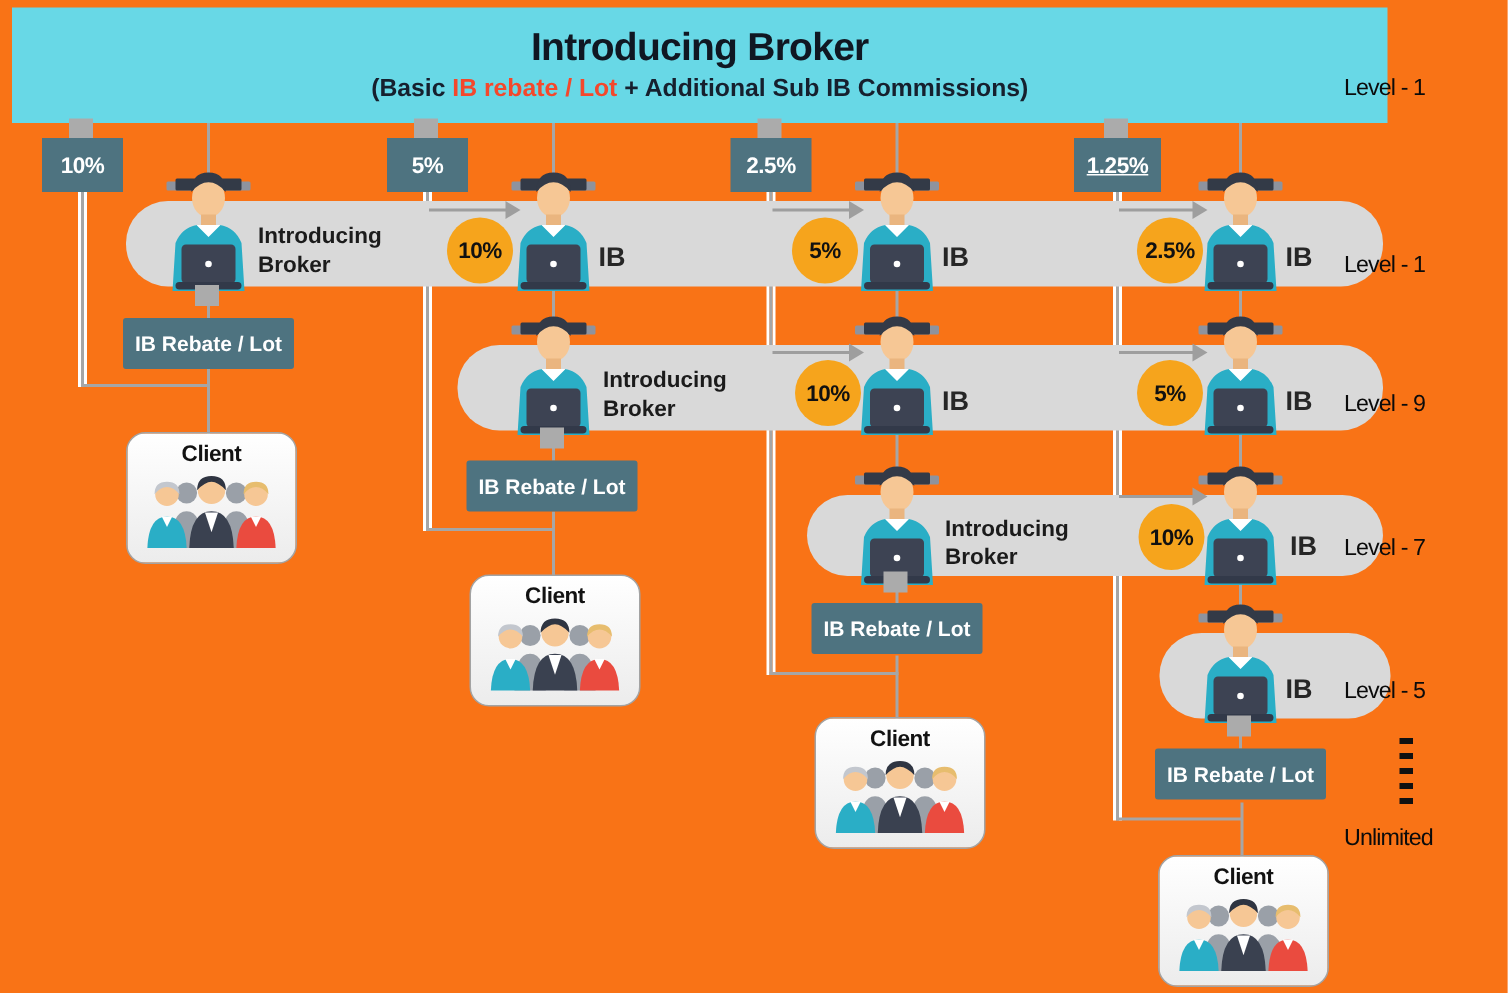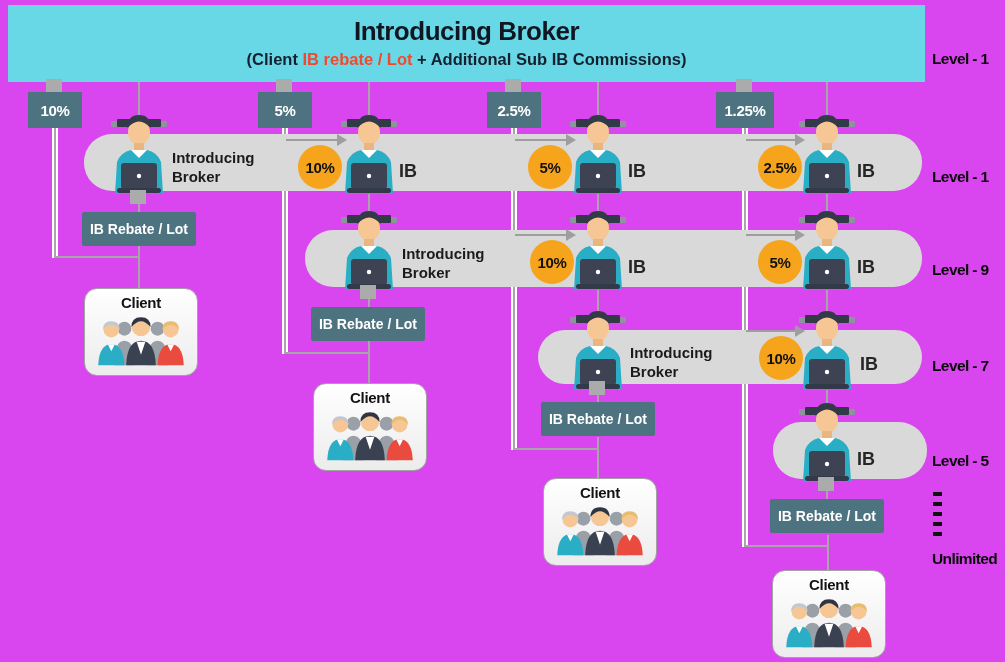--- a/index.html
+++ b/index.html
@@ -1,26 +1,26 @@
 <!DOCTYPE html>
 <html><head>
 <meta charset="utf-8">
 <style>
   html,body{margin:0;padding:0;}
   body{font-family:"Liberation Sans", sans-serif; background:#ffffff;}
-  .canvas{position:relative;width:1005px;height:662px;background:#d946ef;overflow:hidden;}
+  .canvas{position:relative;width:1005px;height:662px;background:#f97316;overflow:hidden;}
 
   
   .banner{position:absolute;left:8px;top:5px;width:917px;height:77px;background:#68d8e6;text-align:center;}
   .banner .title{display:block;margin-top:11px;font-size:26px;font-weight:800;letter-spacing:-0.5px;color:#101722;}
   .banner .subtitle{display:block;margin-top:3px;font-size:16.5px;font-weight:700;color:#16202e;}
   .banner .subtitle .hl{color:#f4482c;}
 
   
-  .level-label{position:absolute;left:932px;width:72px;font-size:15.5px;font-weight:700;letter-spacing:-0.6px;color:#0b0b0b;white-space:nowrap;}
+  .level-label{position:absolute;left:896px;width:72px;font-size:15.5px;font-weight:400;letter-spacing:-0.6px;color:#0b0b0b;white-space:nowrap;}
   .vdots{position:absolute;left:933px;top:492px;display:flex;flex-direction:column;gap:6px;}
   .vdots span{width:9px;height:4px;background:#111;display:block;}
 
   
   .rate-box{position:absolute;top:92px;height:36px;background:#4e7380;color:#ffffff;font-size:15px;font-weight:800;display:flex;align-items:center;justify-content:center;letter-spacing:-0.3px;}
 
   
   .band{position:absolute;background:#d9d9d9;border-radius:28px;}
 
   
@@ -124,21 +124,21 @@
 
   <div class="arrow" style="left:286px;top:139px;width:52px;"></div>
   <div class="arrow" style="left:515px;top:139px;width:52px;"></div>
   <div class="arrow" style="left:746px;top:139px;width:50px;"></div>
   <div class="arrow" style="left:515px;top:234px;width:52px;"></div>
   <div class="arrow" style="left:746px;top:234px;width:50px;"></div>
   <div class="arrow" style="left:746px;top:330px;width:50px;"></div>
 
   <div class="banner">
     <span class="title">Introducing Broker</span>
-    <span class="subtitle"><span>(Client </span><span class="hl">IB rebate / Lot</span><span> + Additional Sub IB Commissions)</span></span>
+    <span class="subtitle"><span>(Basic </span><span class="hl">IB rebate / Lot</span><span> + Additional Sub IB Commissions)</span></span>
   </div>
 
   <div class="level-label" style="top:50px;">Level - 1</div>
   <div class="level-label" style="top:168px;">Level - 1</div>
   <div class="level-label" style="top:261px;">Level - 9</div>
   <div class="level-label" style="top:357px;">Level - 7</div>
   <div class="level-label" style="top:452px;">Level - 5</div>
   <div class="vdots">
       <span></span>
       <span></span>
@@ -148,21 +148,21 @@
     </div>
   <div class="level-label" style="top:550px;">Unlimited</div>
 
   <div class="sq" style="left:46px;top:79px;"></div>
   <div class="sq" style="left:276px;top:79px;"></div>
   <div class="sq" style="left:505px;top:79px;"></div>
   <div class="sq" style="left:736px;top:79px;"></div>
   <div class="rate-box" style="left:28px;width:54px;">10%</div>
   <div class="rate-box" style="left:258px;width:54px;">5%</div>
   <div class="rate-box" style="left:487px;width:54px;">2.5%</div>
-  <div class="rate-box" style="left:716px;width:58px;">1.25%</div>
+  <div class="rate-box" style="left:716px;width:58px;text-decoration:underline;">1.25%</div>
 
   <div class="figure" style="left:107px;top:110px;">
       <svg viewBox="0 0 64 84">
         <use href="#broker"></use>
       </svg>
     </div>
   <div class="intro-label" style="left:172px;top:149px;">Introducing Broker</div>
   <div class="badge" style="left:298px;top:145px;">10%</div>
   <div class="figure" style="left:337px;top:110px;">
       <svg viewBox="0 0 64 84">

